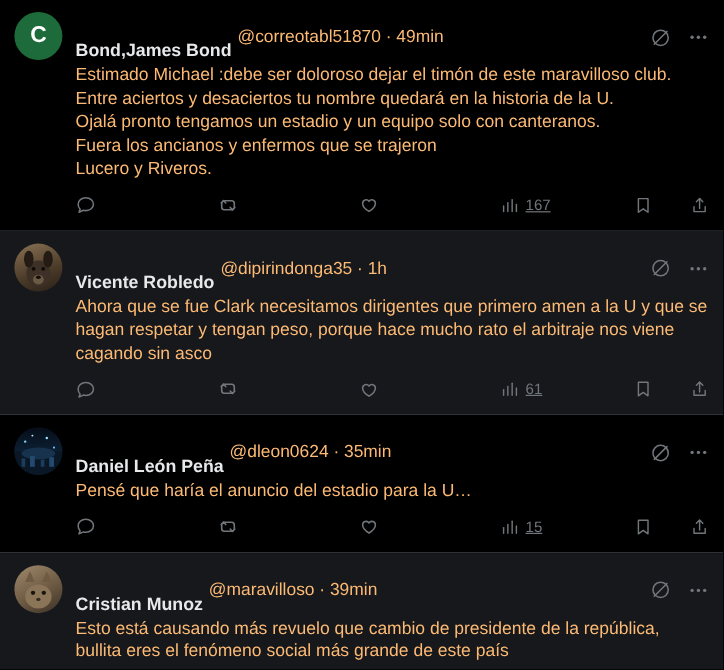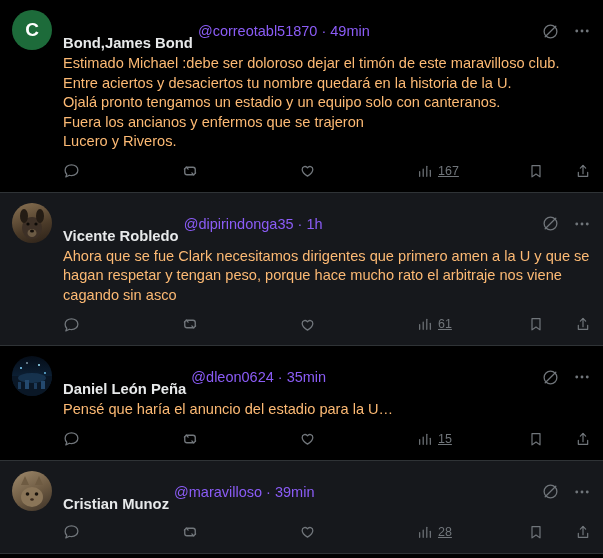--- a/index.html
+++ b/index.html
@@ -47,21 +47,21 @@
     font-size: 14.5px;
   }
   .name {
     font-weight: 700;
     color: #e7e9ea;
     margin-right: 5px;
     font-size: 14.8px;
     margin-top: 24px;
   }
   .handle, .dot, .time {
-    color: #8b5cf6;
+    color: #fdba74;
     font-size: 14.5px;
   }
   .dot { margin: 0 4px; }
   .spacer { flex: 1 1 auto; }
   .head-icons {
     display: flex;
     align-items: center;
     gap: 14px;
     color: #71767b;
   }
@@ -388,20 +388,21 @@
             </span>
             <span>
               <svg width="18" height="18" viewBox="0 0 24 24" class="filled">
                 <circle cx="5" cy="12" r="1.9"></circle>
                 <circle cx="12" cy="12" r="1.9"></circle>
                 <circle cx="19" cy="12" r="1.9"></circle>
               </svg>
             </span>
           </span>
         </div>
+        <div class="text">Esto está causando más revuelo que cambio de presidente de la república, bullita eres el fenómeno social más grande de este país</div>
         <div class="actions">
           <span class="act a-reply">
             <svg width="17" height="17" viewBox="0 0 24 24">
               <path d="M21 11.5c0 4.2-4 7.6-9 7.6-1 0-2-.14-2.9-.4L4 21l1.3-3.6C3.86 16.1 3 13.9 3 11.5 3 7.3 7 3.9 12 3.9s9 3.4 9 7.6z"></path>
             </svg>
             <span></span>
           </span>
           <span class="act a-rt">
             <svg width="18" height="18" viewBox="0 0 24 24">
               <path d="M7 7h9a3 3 0 0 1 3 3v5"></path>

